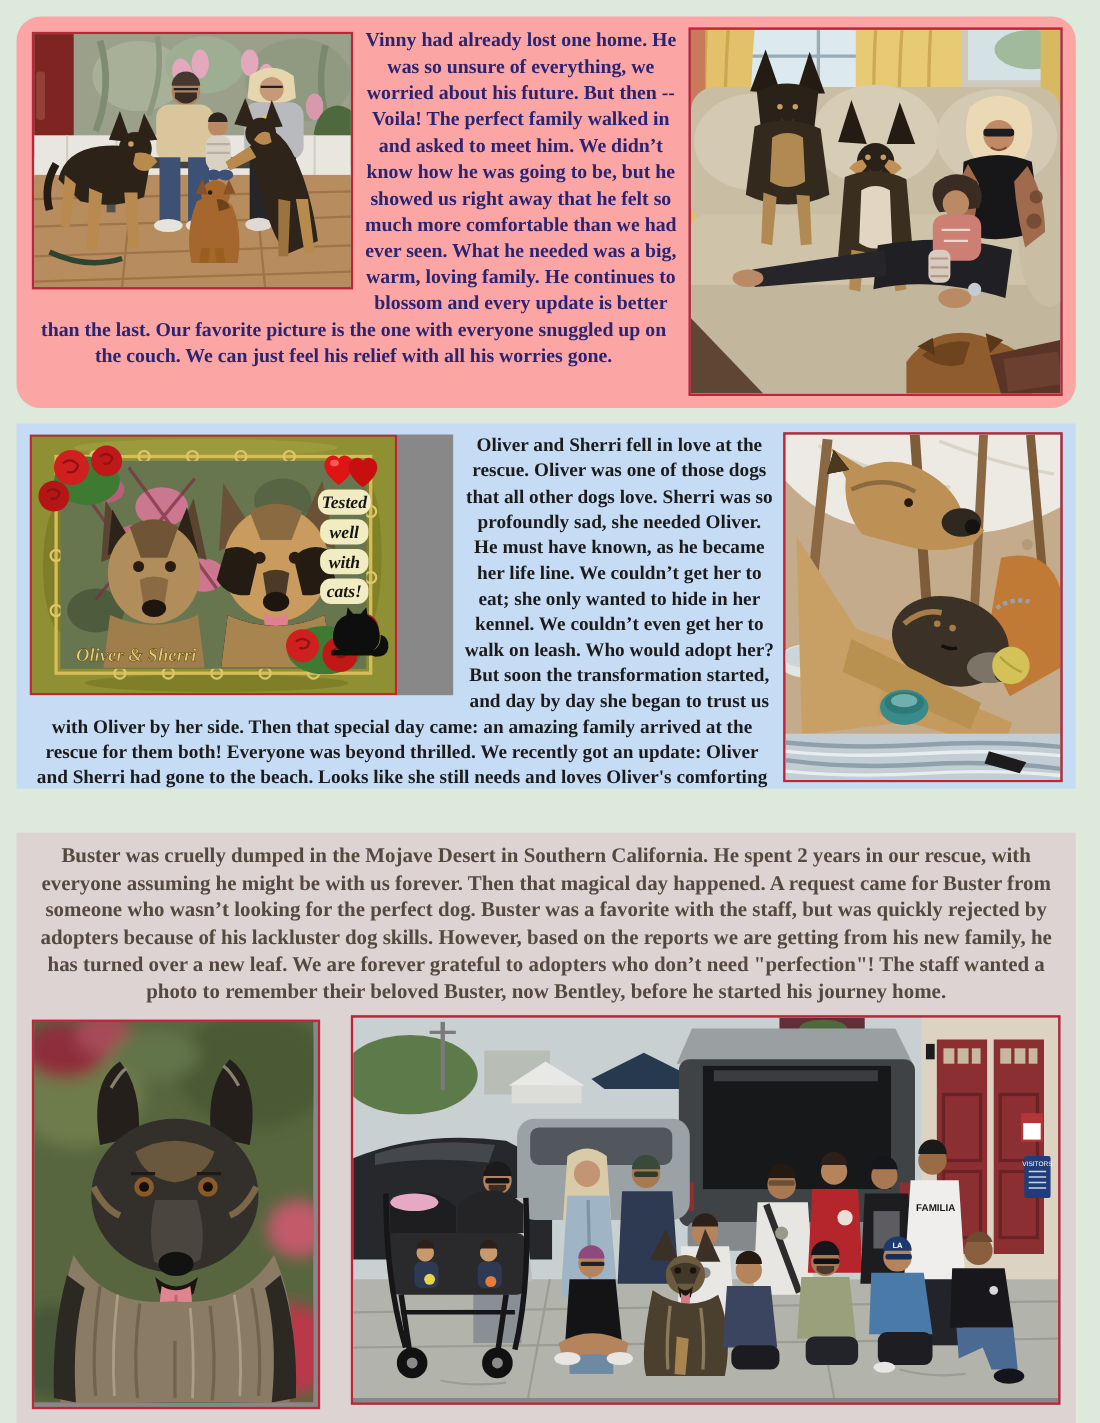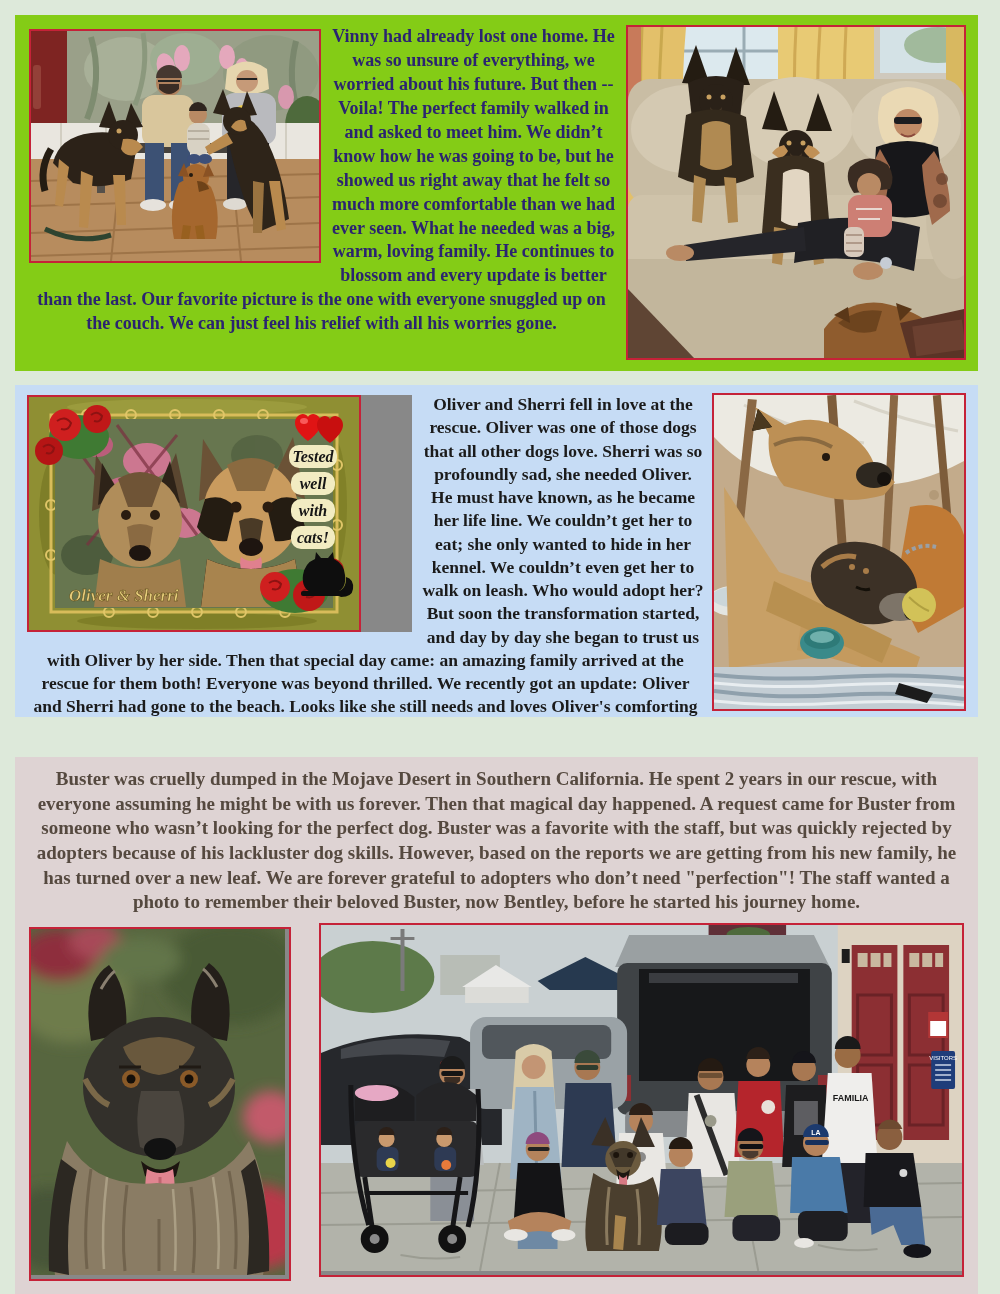--- a/index.html
+++ b/index.html
@@ -1,19 +1,19 @@
 <!DOCTYPE html>
 <html><head>
 <meta charset="utf-8">
 <style>
   html,body{margin:0;padding:0;}
   body{width:1000px;height:1294px;background:#dde9da;font-family:"Liberation Serif","DejaVu Serif",serif;overflow:hidden;}
   .page{box-sizing:border-box;width:1000px;height:1294px;padding:15px 22px 0 15px;}
   .section{box-sizing:border-box;overflow:hidden;}
-  .sec-vinny{background:#84cc16;height:356px;padding:10px 12px;margin-bottom:14px;}
+  .sec-vinny{background:#fca5a5;height:356px;padding:10px 12px;margin-bottom:14px;border-radius:22px;}
   .sec-oliver{background:#c6dcf5;height:332px;padding:8px 12px;margin-bottom:18px;}
   .sec-buster{background:#ded3d3;height:545px;padding:10px 14px;margin-top:40px;}
   .photo{border:2px solid #c52238;background:#888;overflow:hidden;}
   .photo svg{display:block;}
   .ph-family{float:left;width:288px;height:230px;margin:4px 10px 6px 2px;}
   .ph-couch{float:right;width:336px;height:331px;margin:0 0 4px 10px;}
   .ph-frame{float:left;width:330px;height:233px;margin:2px 10px 6px 0;border:2px solid #c52238;}
   .ph-beach{float:right;width:250px;height:314px;margin:0 0 0 8px;}
   .ph-buster{width:258px;height:350px;flex:0 0 auto;margin-top:4px;}
   .ph-group{flex:1 1 auto;height:350px;}

